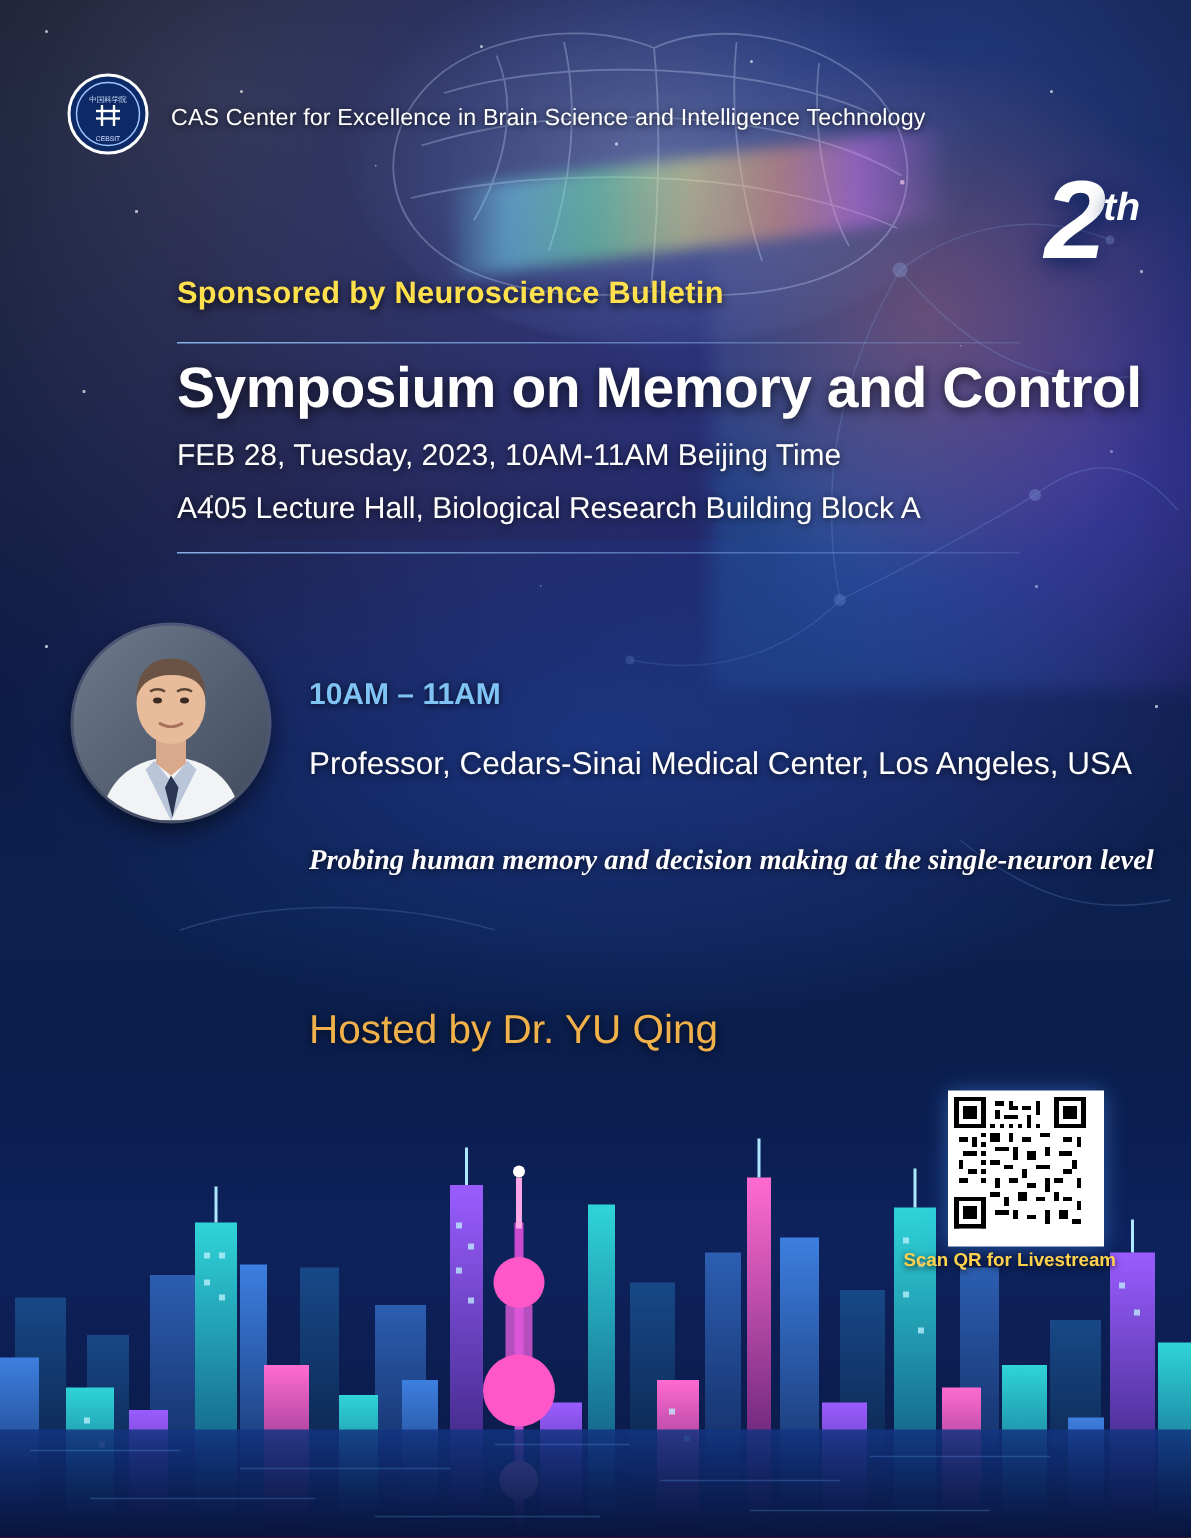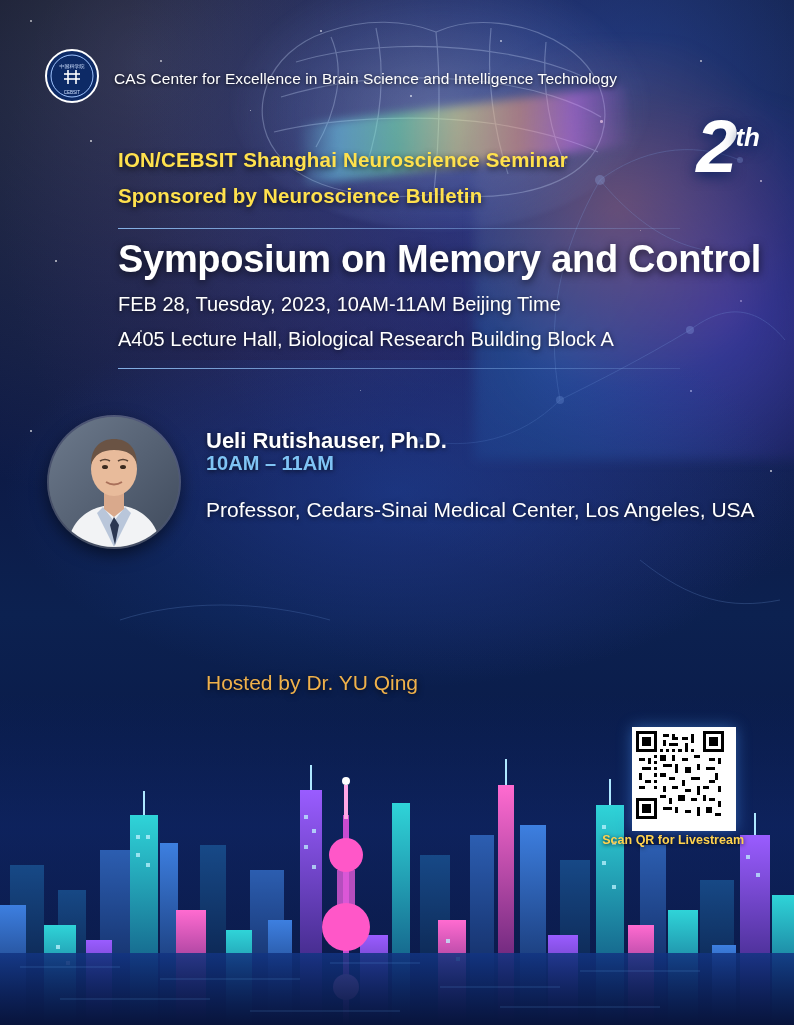--- a/index.html
+++ b/index.html
@@ -239,21 +239,21 @@
     font-size: 19px;
     line-height: 1.5;
     font-family: "Liberation Serif", serif;
     text-shadow: 0 1px 5px rgba(0,0,0,.7);
   }
 
   .host {
     position: absolute;
     left: 206px; top: 671px;
     color: #f0b14a;
-    font-size: 21px;
+    font-size: 27px;
     text-shadow: 0 1px 6px rgba(0,0,0,.75);
   }
 
   
   .qr-box {
     position: absolute;
     right: 58px; top: 727px;
     width: 96px; height: 96px;
     background: #ffffff;
     padding: 4px;
@@ -466,21 +466,20 @@
       <path d="M20,26 h16"></path>
         <path d="M20,31 h16"></path>
         <path d="M24,22 v14"></path>
         <path d="M32,22 v14"></path>
     </g>
     <text x="28" y="46" font-size="4.5" fill="#cfe0ff" text-anchor="middle" font-family="Liberation Sans, sans-serif">CEBSIT</text>
   </svg>
 
   <div class="org-name">CAS Center for Excellence in Brain Science and Intelligence Technology</div>
 
-  <div class="seminar-line l1">ION/CEBSIT Shanghai Neuroscience Seminar</div>
   <div class="seminar-line l2">Sponsored by Neuroscience Bulletin</div>
 
   <div class="edition"><span>2</span><span class="sup">th</span></div>
 
   <div class="rule top"></div>
   <div class="main-title">Symposium on Memory and Control</div>
   <div class="meta-line m1">FEB 28, Tuesday, 2023, 10AM-11AM Beijing Time</div>
   <div class="meta-line m2">A405 Lecture Hall, Biological Research Building Block A</div>
   <div class="rule bottom"></div>
 
@@ -508,23 +507,23 @@
 
       <ellipse cx="56" cy="50" rx="3" ry="2" fill="#3a2a20"></ellipse>
       <ellipse cx="74" cy="50" rx="3" ry="2" fill="#3a2a20"></ellipse>
       <path d="M51,44 q5,-3 10,0" stroke="#5b4436" stroke-width="1.6" fill="none"></path>
       <path d="M69,44 q5,-3 10,0" stroke="#5b4436" stroke-width="1.6" fill="none"></path>
 
       <path d="M57,65 q8,5 16,0" stroke="#a9705a" stroke-width="1.8" fill="none"></path>
     </svg>
   </div>
 
-  <div class="speaker-name">Ueli Rutishauser, Ph.D.</div>
   <div class="speaker-time">10AM – 11AM</div>
   <div class="speaker-affil">Professor, Cedars-Sinai Medical Center, Los Angeles, USA</div>
+  <div class="talk-title">Probing human memory and decision making at the single-neuron level</div>
 
   <div class="host">Hosted by Dr. YU Qing</div>
 
   <div class="qr-box">
     <svg viewBox="0 0 29 29" width="88" height="88" shape-rendering="crispEdges">
       <rect width="29" height="29" fill="#fff"></rect>
       <g fill="#000">
 
         <rect x="0" y="0" width="7" height="1"></rect>
           <rect x="0" y="6" width="7" height="1"></rect>

